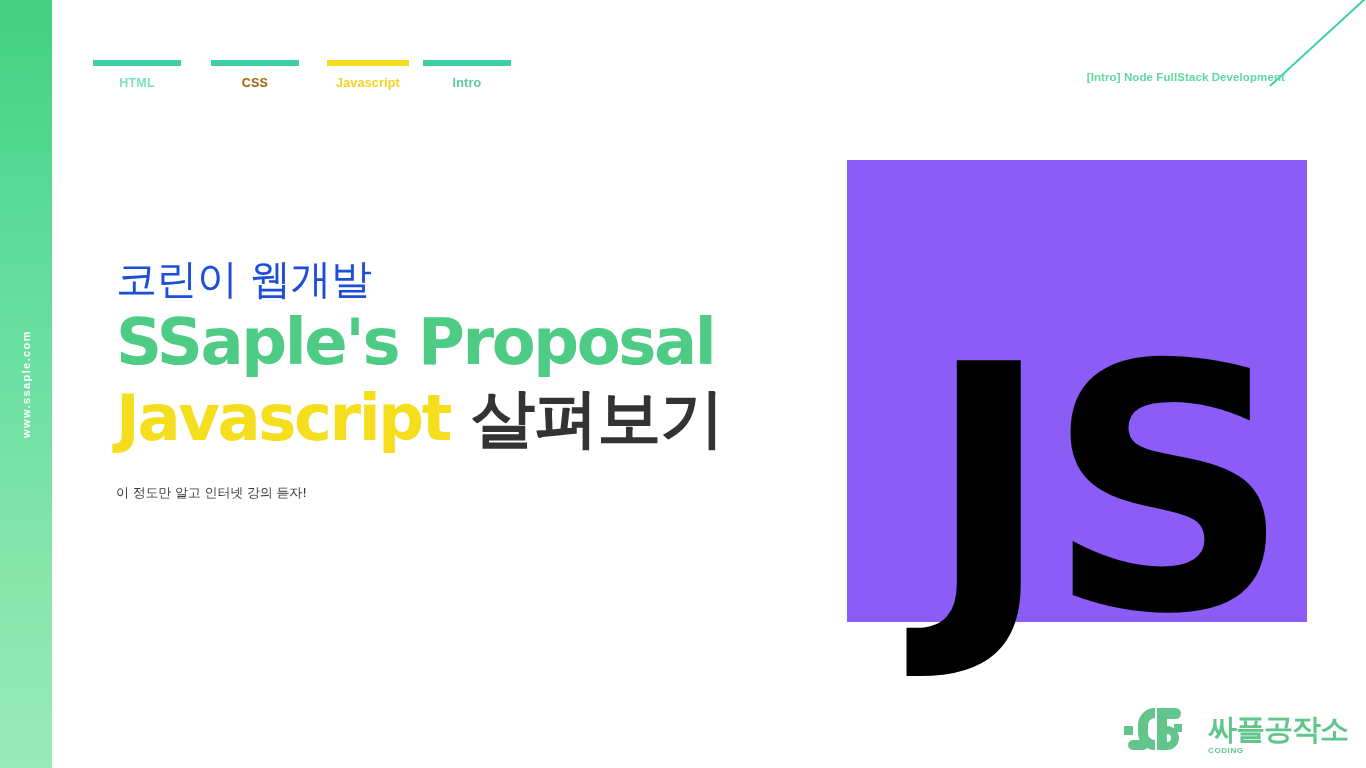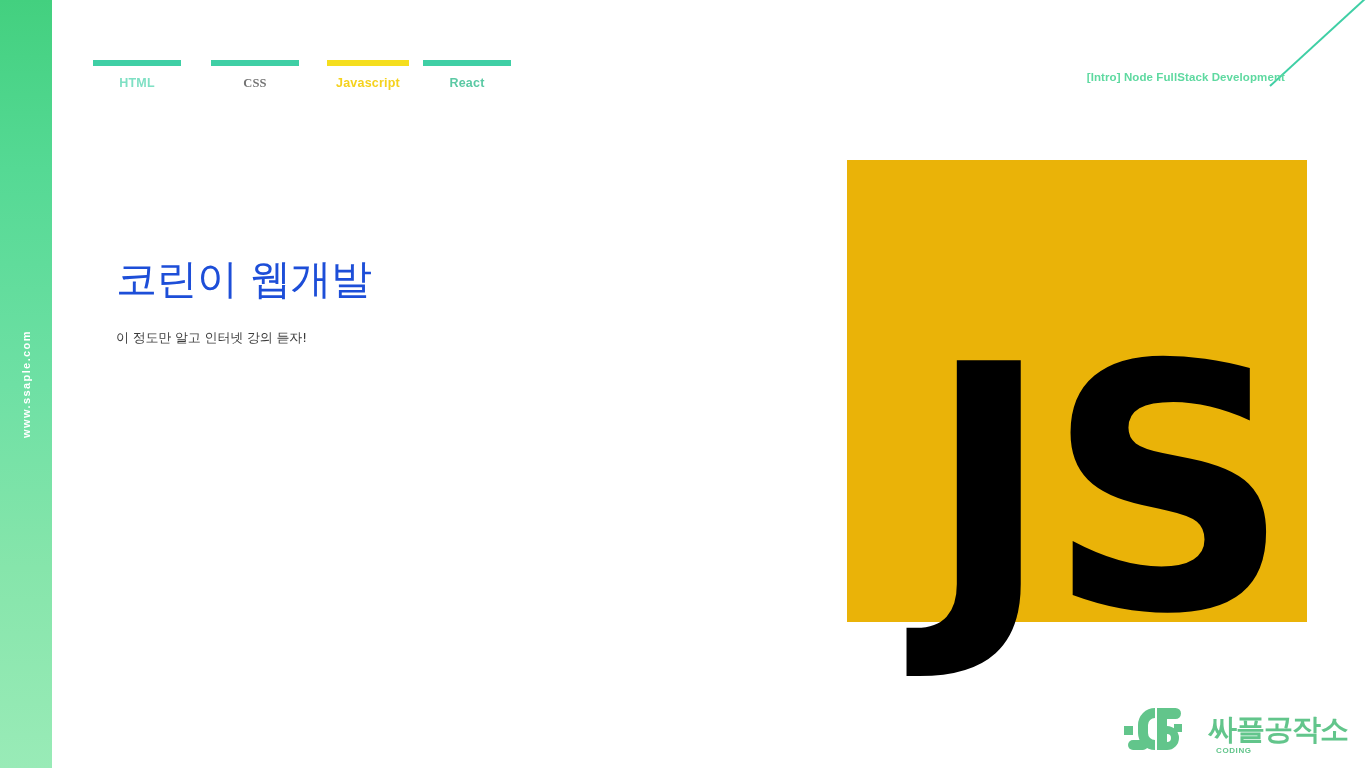--- a/index.html
+++ b/index.html
@@ -128,21 +128,21 @@
     font-family: "DejaVu Sans", sans-serif;
   }
 
   
   .js-card {
     position: absolute;
     left: 847px;
     top: 160px;
     width: 460px;
     height: 462px;
-    background: #eab308;
+    background: #8b5cf6;
   }
   .js-card-text {
     position: absolute;
     right: 22px;
     bottom: -38px;
     font-size: 340px;
     line-height: 1;
     font-weight: bold;
     color: #000000;
     letter-spacing: -6px;
@@ -166,21 +166,21 @@
   .brand-name {
     font-size: 29px;
     font-weight: bold;
     color: #62c58b;
     letter-spacing: -1px;
     line-height: 1;
     font-family: "DejaVu Sans", sans-serif;
   }
   .brand-sub {
     position: absolute;
-    left: 8px;
+    left: 0;
     bottom: -11px;
     font-size: 8px;
     font-weight: bold;
     color: #62c58b;
     letter-spacing: 0.6px;
     font-family: "Liberation Sans", sans-serif;
     margin-top: 12px;
   }
 </style>
 </head>
@@ -196,36 +196,38 @@
     <line x1="108" y1="0" x2="12" y2="88" stroke="#3fcfa5" stroke-width="2"></line>
   </svg>
 
   <div class="nav">
     <div class="nav-item" style="left:0px;">
       <div class="nav-bar" style="width:88px;background:#3fcfa5;"></div>
       <div class="nav-label" style="color:#7fe0c4;">HTML</div>
     </div>
     <div class="nav-item" style="left:118px;">
       <div class="nav-bar" style="width:88px;background:#3fcfa5;"></div>
-      <div class="nav-label" style="color:#737373;font-family:Liberation Serif, serif;">CSS</div>
+      <div class="nav-label" style="color:#a16207;">CSS</div>
     </div>
     <div class="nav-item" style="left:234px;">
       <div class="nav-bar" style="width:82px;background:#f5de1e;"></div>
       <div class="nav-label" style="color:#f5d21e;">Javascript</div>
     </div>
     <div class="nav-item" style="left:330px;">
       <div class="nav-bar" style="width:88px;background:#3fcfa5;"></div>
-      <div class="nav-label" style="color:#5bc9a4;">React</div>
+      <div class="nav-label" style="color:#5bc9a4;">Intro</div>
     </div>
   </div>
 
   <div class="course-tag">[Intro] Node FullStack Development</div>
 
   <div class="headline">
     <div class="eyebrow">코린이 웹개발</div>
+    <div class="title-line title-green">SSaple's Proposal</div>
+    <div class="title-line"><span class="title-yellow">Javascript</span><span class="title-dark"> 살펴보기</span></div>
     <div class="subline">이 정도만 알고 인터넷 강의 듣자!</div>
   </div>
 
   <div class="js-card">
     <div class="js-card-text">JS</div>
   </div>
 
   <div class="brand">
     <svg class="brand-mark" width="62" height="50" viewBox="0 0 62 50" xmlns="http://www.w3.org/2000/svg">
 

